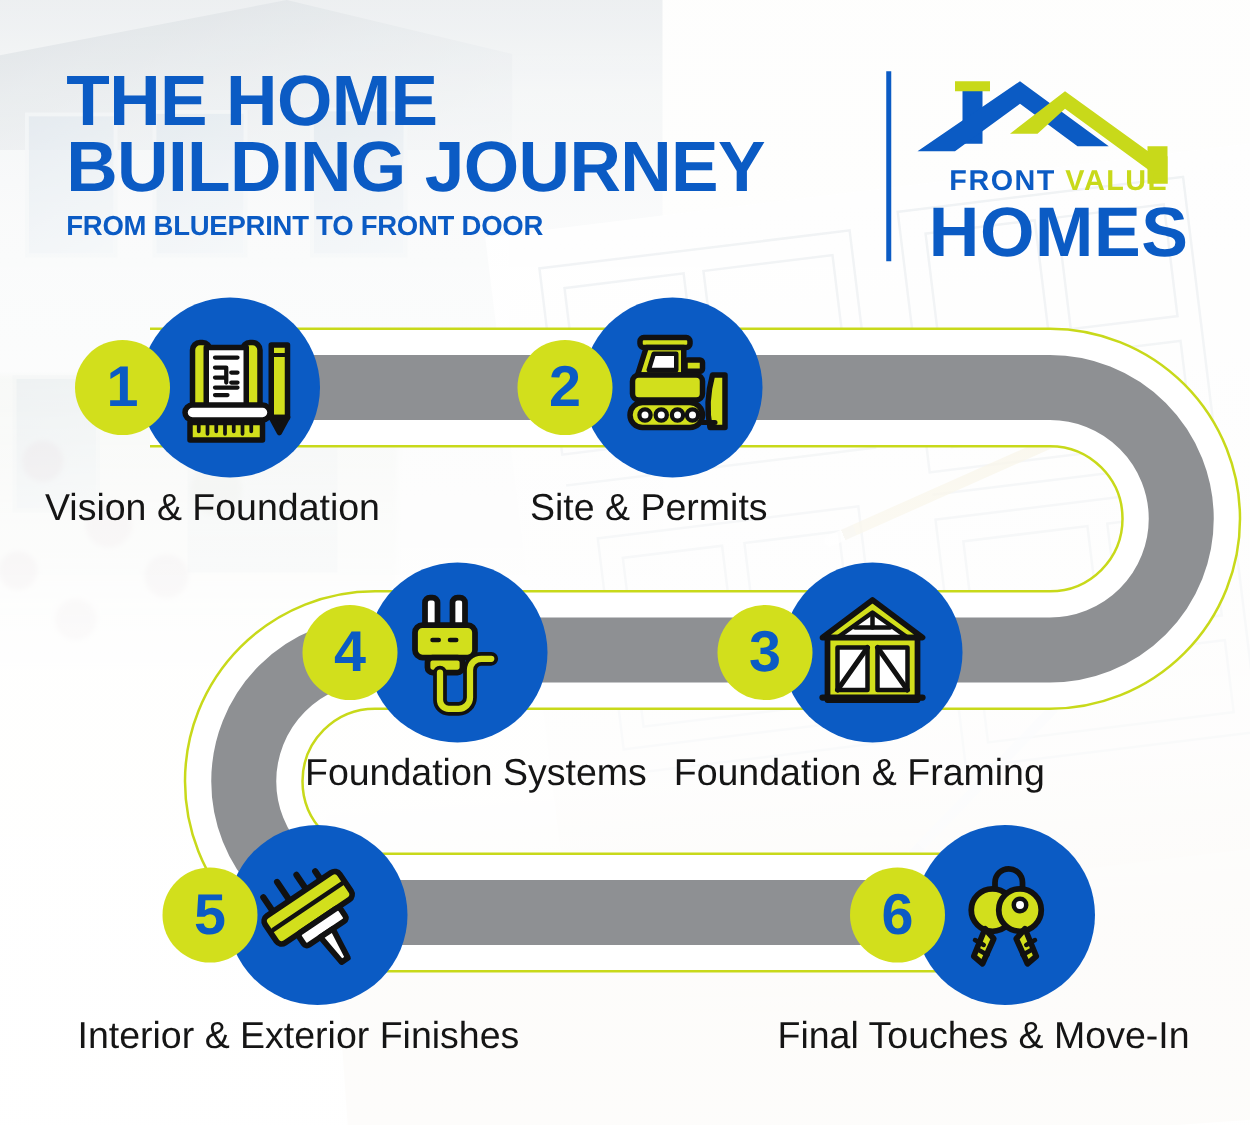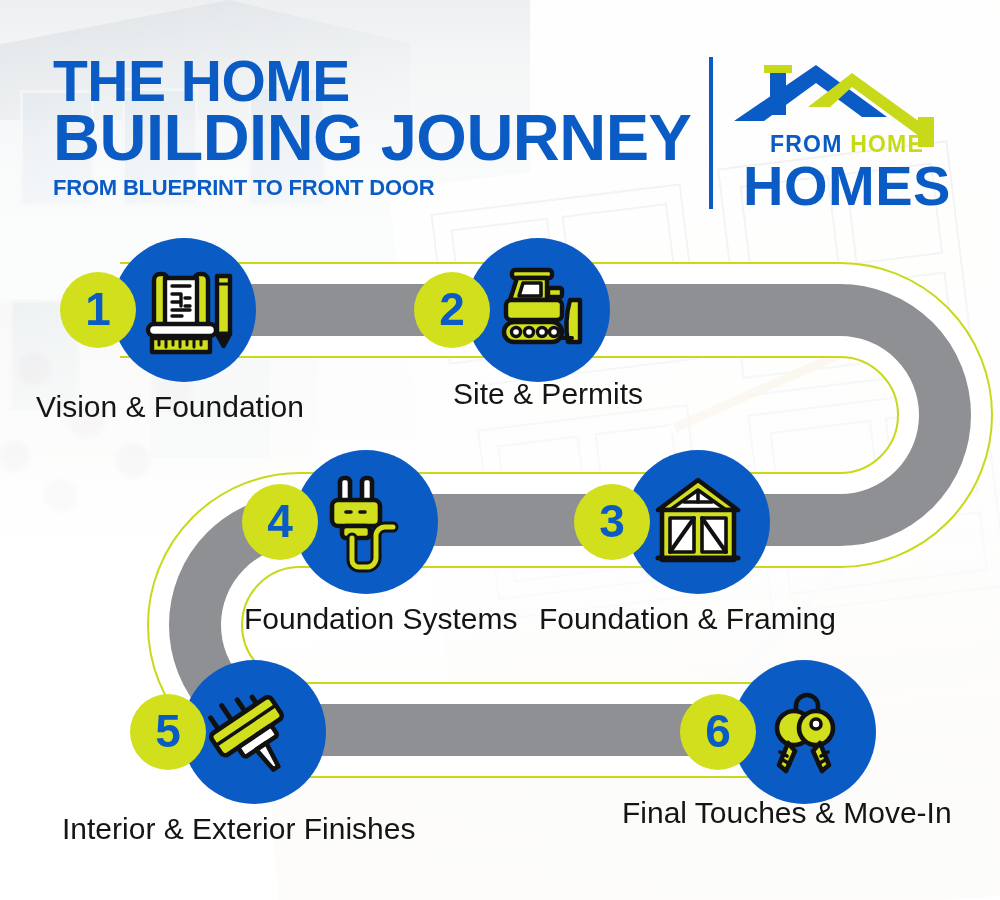--- a/index.html
+++ b/index.html
@@ -77,21 +77,21 @@
   }
 
   
   .header{position:absolute;left:0;top:0;width:848px;height:225px;}
   .title-block{position:absolute;left:53px;top:55px;}
   .t-line1,.t-line2{
     font-weight:bold;color:#0B5BC4;letter-spacing:-0.5px;
     line-height:.93;white-space:nowrap;
   }
   .t-line1{font-size:57px;}
-  .t-line2{font-size:65px;}
+  .t-line2{font-size:57px;}
   .t-line3{
     font-weight:bold;color:#0B5BC4;font-size:22px;letter-spacing:-0.2px;
     white-space:nowrap;margin-top:7px;
   }
   .divider{position:absolute;left:709px;top:57px;width:4px;height:152px;background:#0B5BC4;}
 
   
   .logo{position:absolute;left:712px;top:55px;width:260px;height:155px;}
   .logo-mark{position:absolute;left:0;top:0;width:260px;height:98px;}
   .logo-text{position:absolute;left:10px;top:78px;width:250px;text-align:center;}
@@ -200,22 +200,22 @@
         <rect x="58" y="14" width="16" height="46" fill="#0B5BC4"></rect>
         <rect x="52" y="10" width="28" height="8" fill="#C8D91A"></rect>
 
         <path d="M104 10 L175 62 L150 62 L104 28 L52 66 L22 66 Z" fill="#0B5BC4"></path>
 
         <path d="M140 32 L222 92 L222 70 L212 70 L140 18 L96 52 L118 52 Z" fill="#C8D91A"></path>
         <rect x="206" y="62" width="16" height="30" fill="#C8D91A"></rect>
       </svg>
       <div class="logo-text">
         <div class="logo-l1">
-          <span class="v">FROM</span>
-          <span class="b">HOME</span>
+          <span class="v">FRONT</span>
+          <span class="b">VALUE</span>
         </div>
         <div class="logo-l2">HOMES</div>
       </div>
     </div>
   </div>
 
   <div class="step" style="left:112px;top:238px;">
     <div class="circle"></div>
     <div class="badge" style="left:-52px;top:34px;">
       <span>1</span>
@@ -261,21 +261,21 @@
             <circle cx="30" cy="74" r="4.5"></circle>
             <circle cx="43" cy="74" r="4.5"></circle>
             <circle cx="56" cy="74" r="4.5"></circle>
             <circle cx="68" cy="74" r="4.5"></circle>
           </g>
           <path d="M84 42 q-6 22 -2 42 h12 V42 z"></path>
           <path d="M76 80 h10" stroke-width="4"></path>
         </g>
       </svg>
     </div>
-    <div class="step-label" style="left:-42px;top:139px;margin-left:29px;">Site &amp; Permits</div>
+    <div class="step-label" style="left:-42px;top:152px;">Site &amp; Permits</div>
   </div>
 
   <div class="step" style="left:626px;top:450px;">
     <div class="circle"></div>
     <div class="badge" style="left:-52px;top:34px;">
       <span>3</span>
     </div>
     <div class="icon-wrap">
       <svg width="104" height="104" viewBox="0 0 104 104">
         <g stroke="#111" stroke-width="4.6" stroke-linejoin="round" stroke-linecap="round">
@@ -346,16 +346,16 @@
           <circle cx="42" cy="48" r="17" fill="#D2DF1C"></circle>
           <circle cx="64" cy="48" r="17" fill="#D2DF1C"></circle>
           <circle cx="64" cy="44" r="5" fill="#ffffff" stroke-width="3.6"></circle>
           <path d="M36 63 l-9 22 l7 6 l9 -20 z" fill="#D2DF1C"></path>
           <path d="M28 72 l7 4 M31 80 l7 4" stroke-width="3.6" fill="none"></path>
           <path d="M68 63 l9 22 l-7 6 l-9 -20 z" fill="#D2DF1C"></path>
           <path d="M76 72 l-7 4 M73 80 l-7 4" stroke-width="3.6" fill="none"></path>
         </g>
       </svg>
     </div>
-    <div class="step-label" style="left:-110px;top:136px;">Final Touches &amp; Move-In</div>
+    <div class="step-label" style="left:-110px;top:152px;">Final Touches &amp; Move-In</div>
   </div>
 
 </div>
 
 </body></html>

